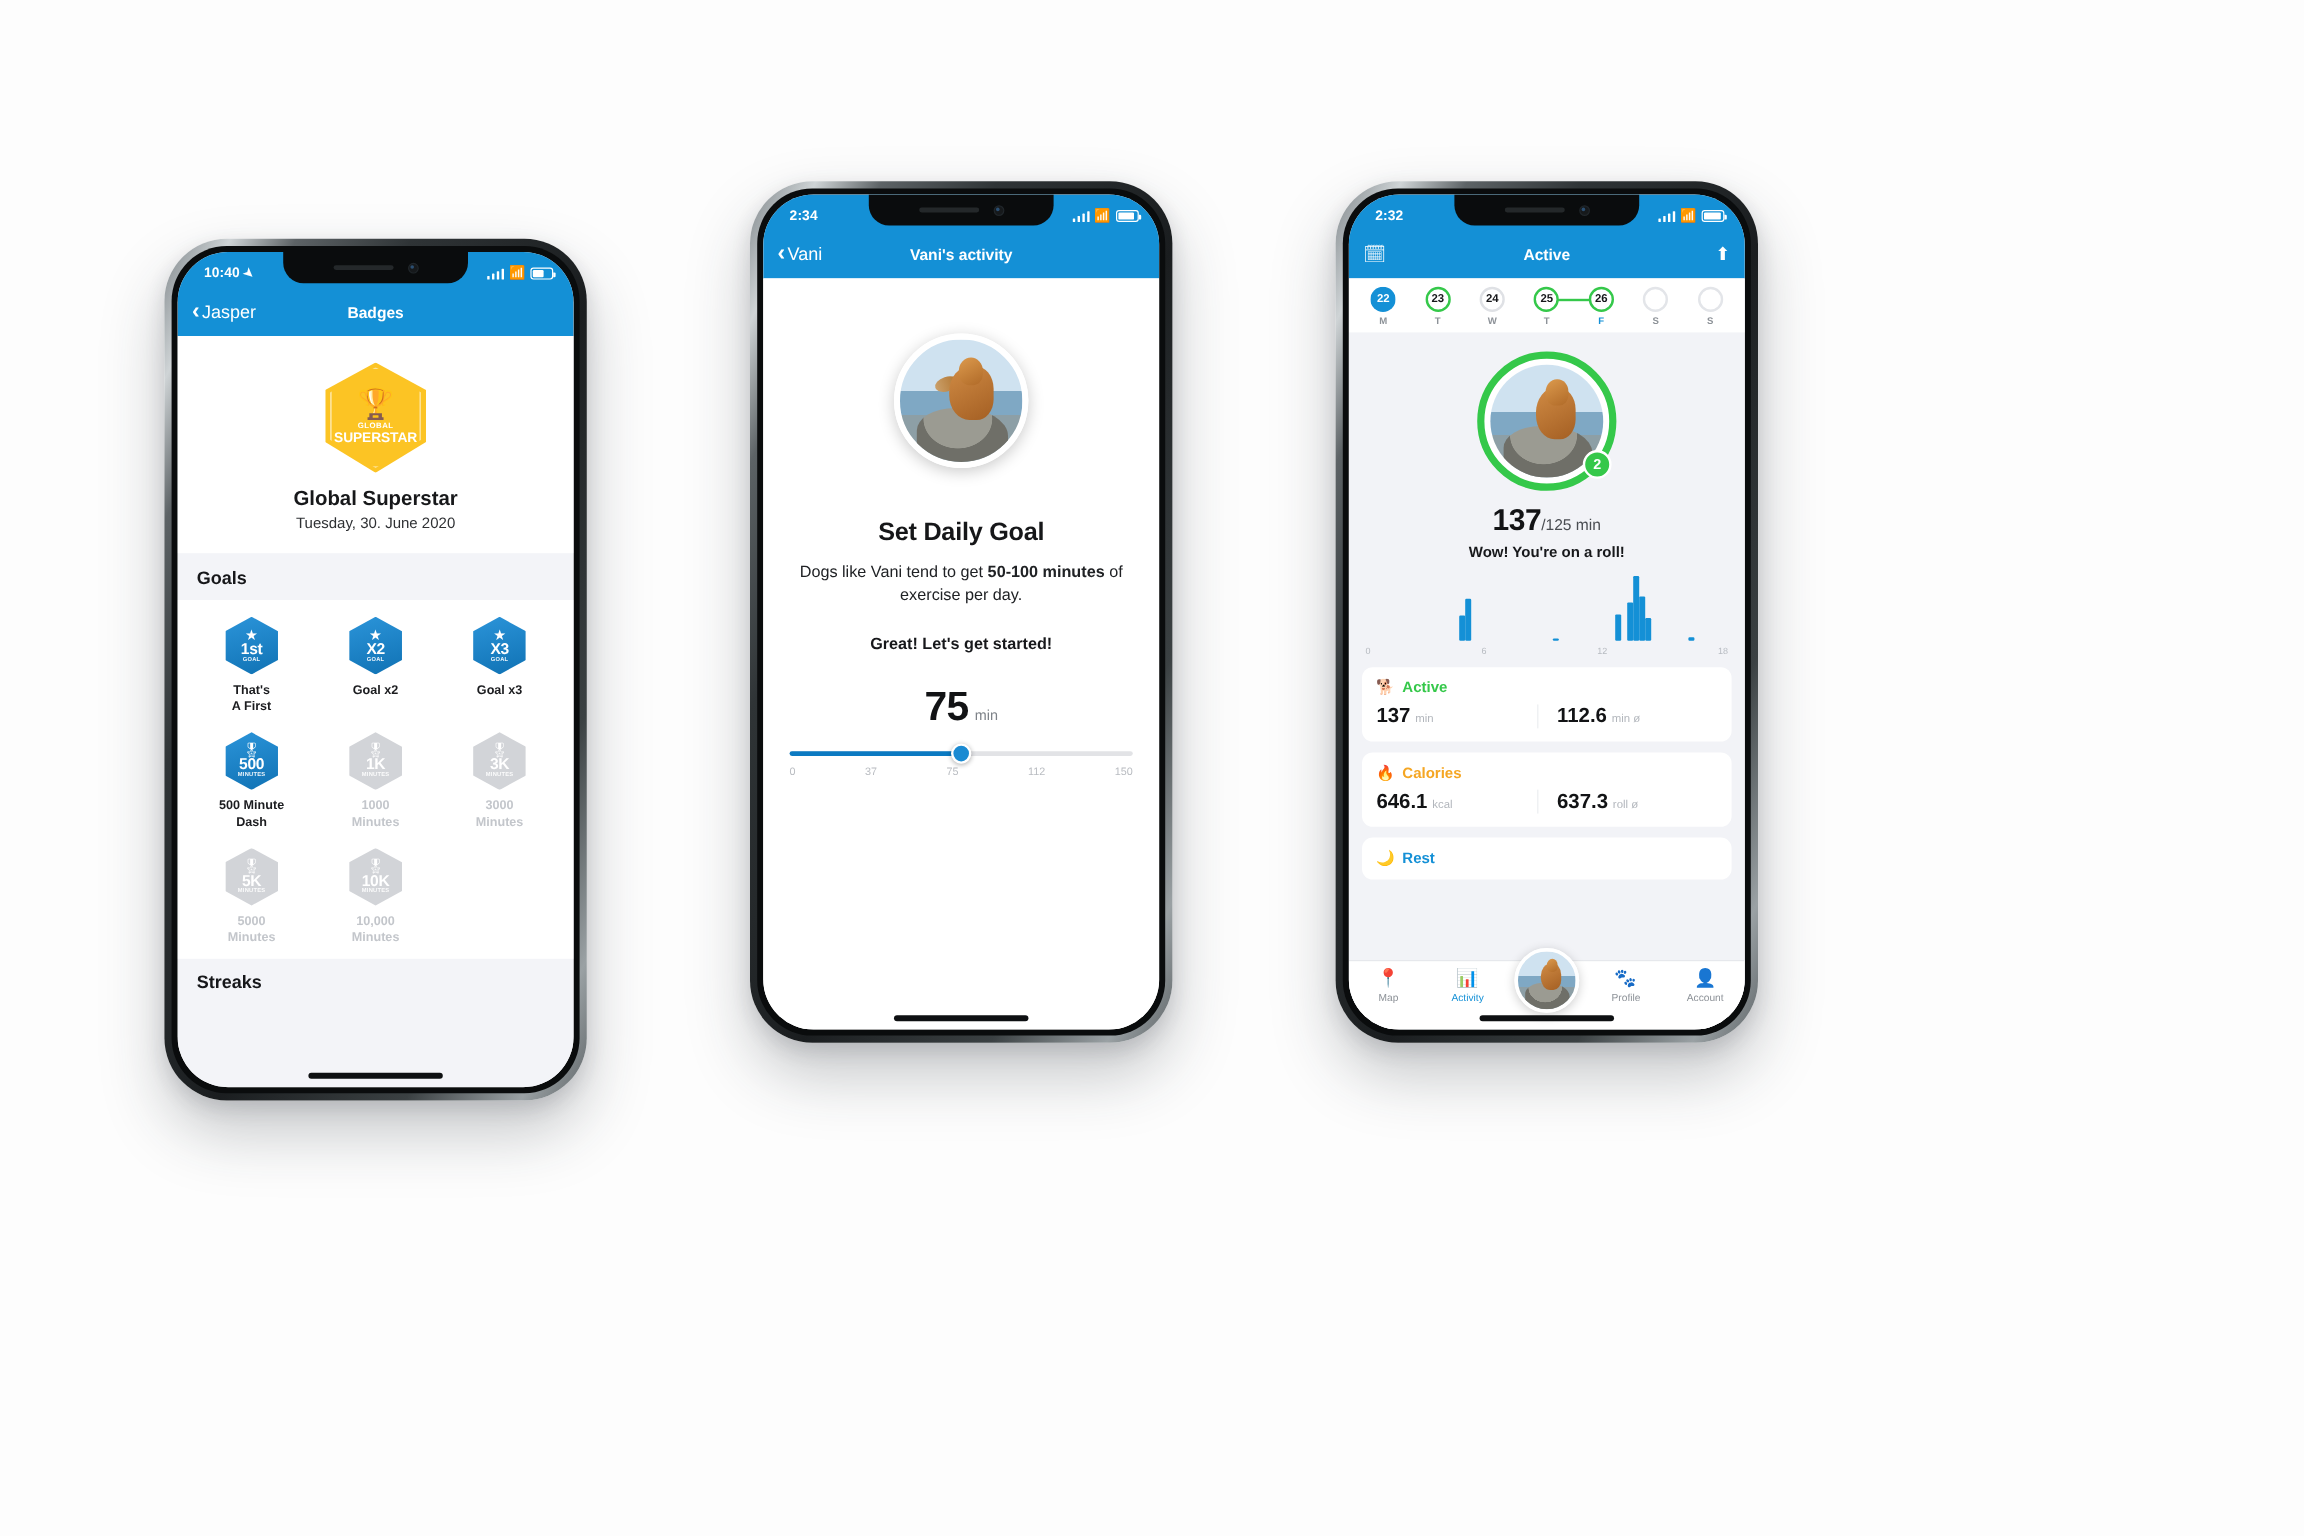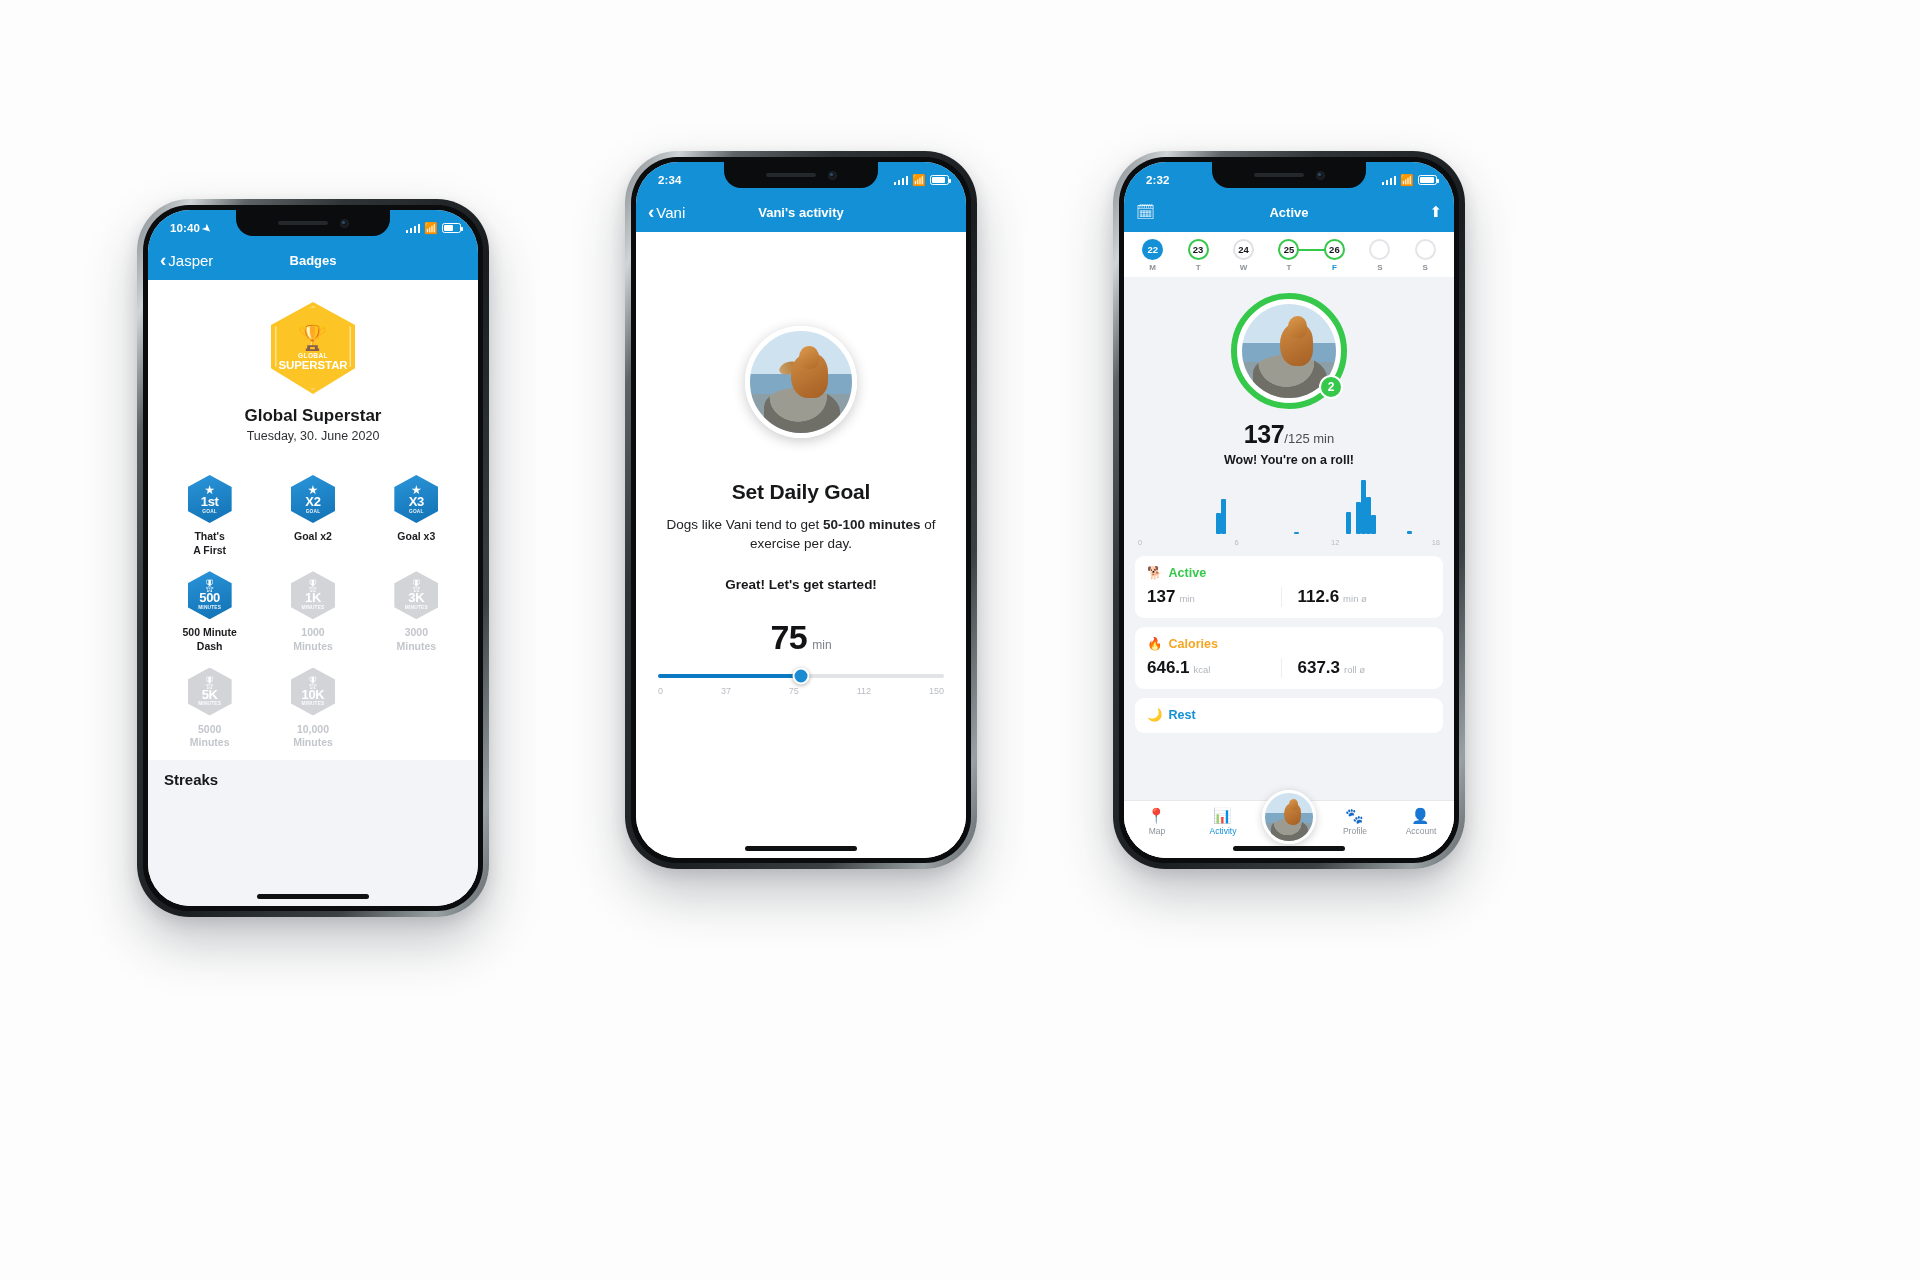--- a/index.html
+++ b/index.html
@@ -126,21 +126,21 @@
   .ghex .gi { font-size: 12px; line-height: 1; margin-bottom: -1px; }
   .ghex .gn { font-size: 13px; font-weight: bold; line-height: 1.05; letter-spacing: -.3px; }
   .ghex .gs { font-size: 4.8px; font-weight: bold; letter-spacing: .2px; opacity: .92; }
   .goal-lbl { font-size: 10.5px; font-weight: bold; color: #1b1c1f; line-height: 1.3; }
   .goal-cell.locked .goal-lbl { color: #c3c6cb; }
   .streaks { font-size: 15px; font-weight: bold; color: #16171a; padding: 11px 16px 0; }
 
   
   #p2 { left: 625px; top: 151px; }
   .p2-head { background: #1490d6; }
-  .p2-body { height: calc(100% - 70px); background: #fff; display: flex; flex-direction: column; align-items: center; padding: 16px 22px; margin-top: 48px; }
+  .p2-body { height: calc(100% - 70px); background: #fff; display: flex; flex-direction: column; align-items: center; padding: 16px 22px; }
   .dog-avatar {
     width: 112px; height: 112px; border-radius: 50%;
     margin-top: 30px;
     border: 5px solid #fff;
     box-shadow: 0 3px 13px rgba(0,0,0,.21);
     overflow: hidden; position: relative;
     background: linear-gradient(#cfe2f0 0 42%, #7fa8c4 42% 62%, #8d9fa6 62% 100%);
   }
   .dog-avatar .dg-rock { position:absolute; left:14%; right:12%; bottom:0; height:44%;
     background: radial-gradient(ellipse at 45% 20%, #9b9b92 0 48%, #6f6f68 49% 100%);
@@ -309,20 +309,21 @@
           <div class="badge-hero">
             <div class="hex">
               <span class="trophy">🏆</span>
               <span class="hex-l1">GLOBAL</span>
               <span class="hex-l2">SUPERSTAR</span>
             </div>
             <div class="badge-title">Global Superstar</div>
             <div class="badge-date">Tuesday, 30. June 2020</div>
           </div>
 
+          <div class="sect-head">Goals</div>
 
           <div class="goals-card">
             <div class="goal-grid" id="goal-grid">
                 <div class="goal-cell">
                   <div class="ghex on">
                     <span class="gi">★</span>
                     <span class="gn">1st</span>
                     <span class="gs">GOAL</span>
                   </div>
                   <div class="goal-lbl">That's<br>A First</div>

